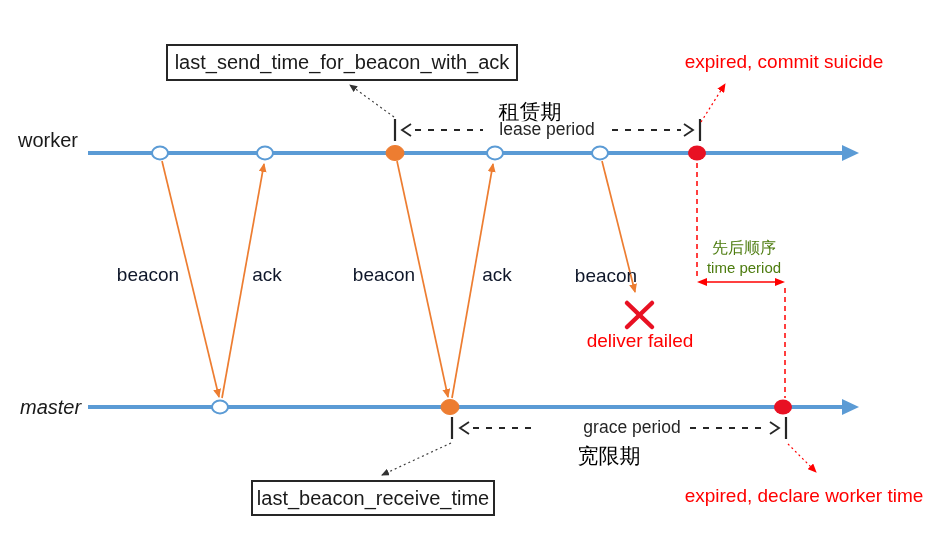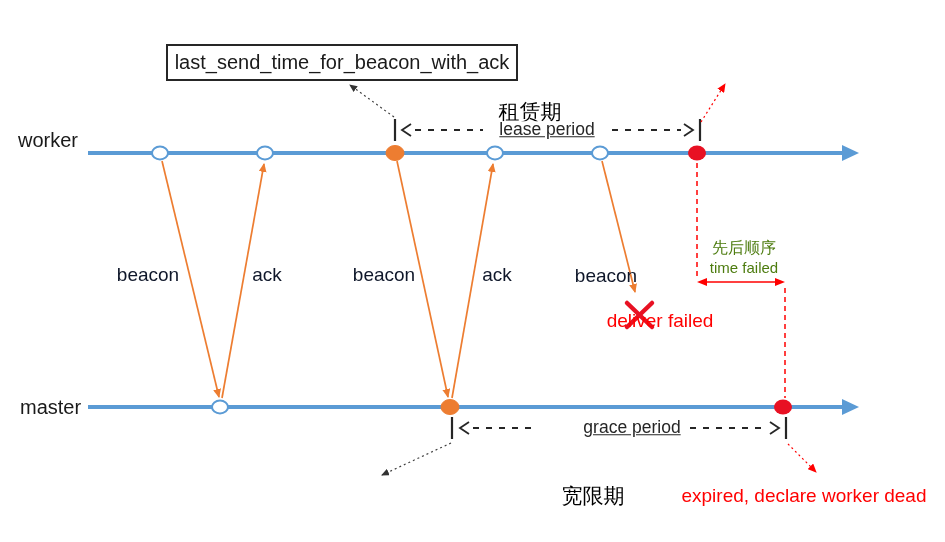--- a/index.html
+++ b/index.html
@@ -35,21 +35,20 @@
   }
   .msg-label {
     font-size: 19px;
     color: #0f172a;
   }
   .period-label {
     font-size: 17.5px;
     color: #262626;
     background: #ffffff;
     padding: 0 6px;
-    text-decoration: underline;
   }
   .period-zh {
     font-size: 21px;
     color: #000000;
   }
   .red-label {
     font-size: 19px;
     color: #ff0000;
   }
   .red-small {
@@ -153,34 +152,38 @@
     <g>
       <ellipse cx="220" cy="407" rx="8" ry="6.5" fill="#ffffff" stroke="#5B9BD5" stroke-width="2"></ellipse>
       <ellipse cx="450" cy="407" rx="9" ry="7.5" fill="#ED7D31" stroke="#ED7D31" stroke-width="1"></ellipse>
       <ellipse cx="783" cy="407" rx="9" ry="7.5" fill="#E81123"></ellipse>
     </g>
   </svg>
 
   <div class="var-box" style="left:166px; top:44px; width:348px; height:33px;">
     <span>last_send_time_for_beacon_with_ack</span>
   </div>
+  <div class="var-box" style="left:251px; top:480px; width:240px; height:32px;">
+    <span>last_beacon_receive_time</span>
+  </div>
 
   <div class="lbl timeline-label" style="left:18px; top:130px;">worker</div>
-  <div class="lbl timeline-label" style="left:20px; top:397px;">master</div>
+  <div class="lbl timeline-label" style="left:20px; top:397px;font-style:italic;">master</div>
 
   <div class="lbl center msg-label" style="left:148px; top:274px;">beacon</div>
   <div class="lbl center msg-label" style="left:267px; top:274px;">ack</div>
   <div class="lbl center msg-label" style="left:384px; top:274px;">beacon</div>
   <div class="lbl center msg-label" style="left:497px; top:274px;">ack</div>
   <div class="lbl center msg-label" style="left:606px; top:275px;">beacon</div>
 
   <div class="lbl center period-zh" style="left:530px; top:111px;">租赁期</div>
   <div class="lbl center period-label" style="left:547px; top:130px;">lease period</div>
   <div class="lbl center period-label" style="left:604px; top:428px;margin-left:28px;">grace period</div>
-  <div class="lbl center period-zh" style="left:593px; top:455px;margin-top:40px;">宽限期</div>
+  <div class="lbl center period-zh" style="left:609px; top:455px;">宽限期</div>
 
-  <div class="lbl center red-label" style="left:640px; top:320px;margin-left:20px;">deliver failed</div>
-  <div class="lbl center red-label" style="left:804px; top:495px;">expired, declare worker dead</div>
+  <div class="lbl center red-label" style="left:784px; top:61px;">expired, commit suicide</div>
+  <div class="lbl center red-label" style="left:640px; top:340px;">deliver failed</div>
+  <div class="lbl center red-label" style="left:804px; top:495px;">expired, declare worker time</div>
 
   <div class="lbl center red-small" style="left:744px; top:248px; font-size:16px;">先后顺序</div>
-  <div class="lbl center red-small" style="left:744px; top:267px;">time failed</div>
+  <div class="lbl center red-small" style="left:744px; top:267px;">time period</div>
 
 </div>
 
 </body></html>

